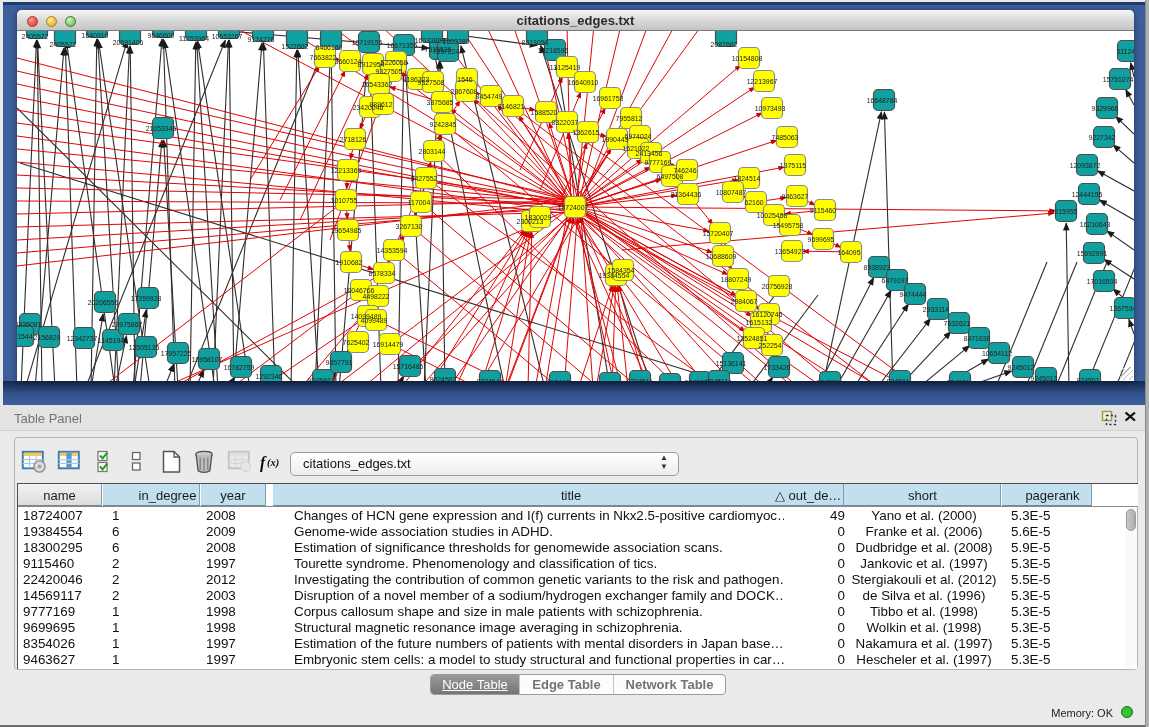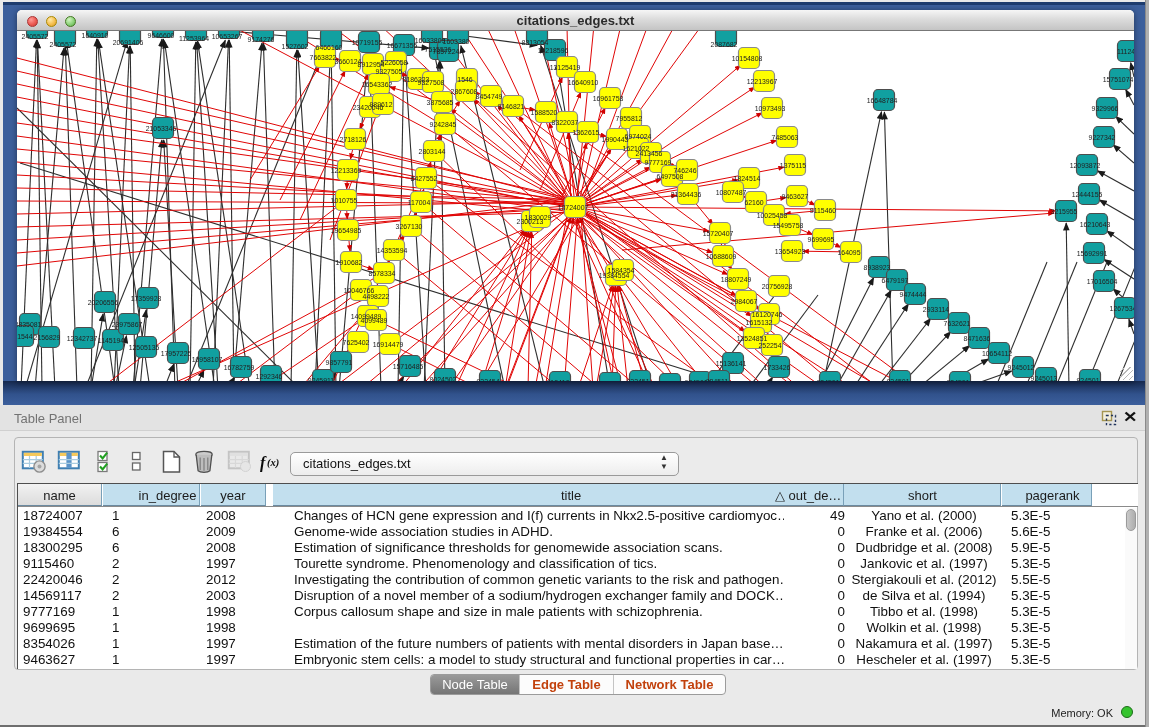--- a/index.html
+++ b/index.html
@@ -49,22 +49,22 @@
 .c3 { left:248px;width:490px;margin-left:28px; }
 .c4 { left:757px;width:70px;text-align:right; }
 .c5 { left:828px;width:156px; text-align:center; }
 .c6 { left:993px;width:90px; }
 #vsb { position:absolute; right:0px; top:25px; width:12px; height:161px; background:#fafafa; }
 #vsb .th { position:absolute; left:1px; top:1px; width:10px; height:22px; border-radius:5px;
   background:linear-gradient(90deg,#c9c9c9,#adadad); border:1px solid #9a9a9a; }
 #tabs { position:absolute; left:430px; top:269px; height:21px; display:flex;
   border:1px solid #9b9b9b; border-radius:4px; overflow:hidden;
   font-size:13px; font-weight:bold; background:#fcfcfc; }
-#tabs div { line-height:20px; color:#c2410c; text-align:center; }
-#tabs .sel { background:linear-gradient(#9a9a9a,#757575); color:#fff; font-weight:normal; }
+#tabs div { line-height:20px; color:#737373; text-align:center; }
+#tabs .sel { background:linear-gradient(#9a9a9a,#757575); color:#fff; font-weight:normal;text-decoration:underline; }
 #tabs .sep { padding:0; width:1px; background:#c4c4c4; }
 #status { position:absolute; left:0; top:292px; width:1149px; height:30px; }
 #status .mem { position:absolute; right:36px; top:10px; font-size:11px; color:#222; }
 #status .dot { position:absolute; right:16px; top:9px; width:12px; height:12px; border-radius:50%;
   background:#35c42e; border:1px solid #1d6b1a; }
 body::after { content:""; position:absolute; right:0; top:0; width:4px; height:727px; background:linear-gradient(90deg,#8a8a8a 0 1px,#b0b0b0 1px); }
 #bb { position:absolute; left:0; bottom:0; width:1149px; height:2px; background:#6e6e6e; }
 </style></head><body>
 <div id="desk">
   <div id="shadow"></div>
@@ -762,36 +762,37 @@
             <div class="c4">0</div>
             <div class="c5">Stergiakouli et al. (2012)</div>
             <div class="c6">5.5E-5</div>
           </div>
 <div class="tr">
             <div class="c0">14569117</div>
             <div class="c1">2</div>
             <div class="c2">2003</div>
             <div class="c3">Disruption of a novel member of a sodium/hydrogen exchanger family and DOCK…</div>
             <div class="c4">0</div>
-            <div class="c5">de Silva et al. (1994)</div>
+            <div class="c5">de Silva et al. (1996)</div>
             <div class="c6">5.3E-5</div>
           </div>
 <div class="tr">
             <div class="c0">9777169</div>
             <div class="c1">1</div>
             <div class="c2">1998</div>
             <div class="c3">Corpus callosum shape and size in male patients with schizophrenia.</div>
             <div class="c4">0</div>
             <div class="c5">Tibbo et al. (1998)</div>
             <div class="c6">5.3E-5</div>
           </div>
 <div class="tr">
             <div class="c0">9699695</div>
             <div class="c1">1</div>
             <div class="c2">1998</div>
+            <div class="c3">Structural magnetic resonance image averaging in schizophrenia.</div>
             <div class="c4">0</div>
             <div class="c5">Wolkin et al. (1998)</div>
             <div class="c6">5.3E-5</div>
           </div>
 <div class="tr">
             <div class="c0">8354026</div>
             <div class="c1">1</div>
             <div class="c2">1997</div>
             <div class="c3">Estimation of the future numbers of patients with mental disorders in Japan base…</div>
             <div class="c4">0</div>

